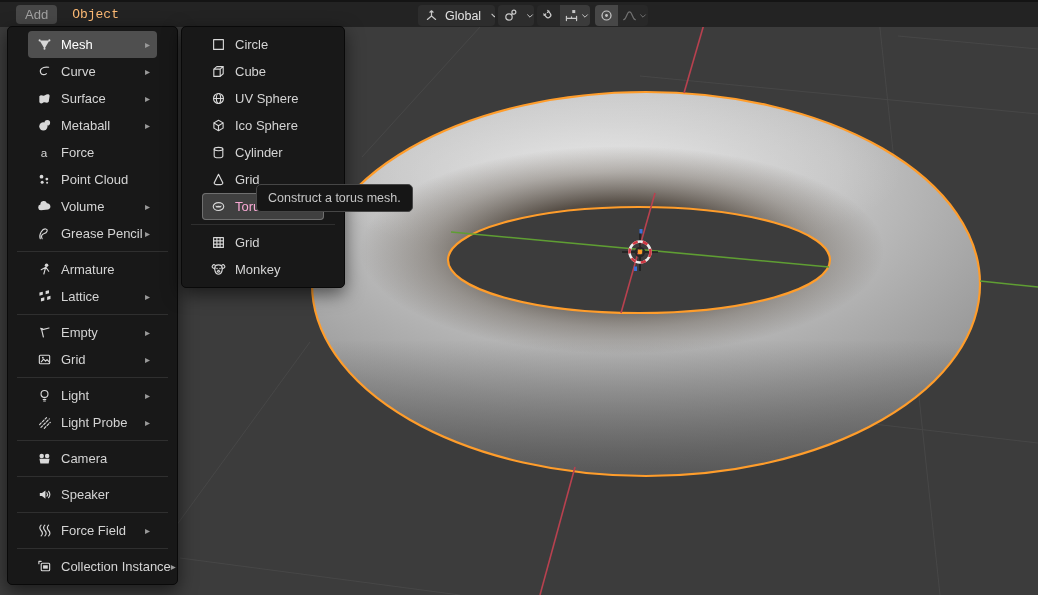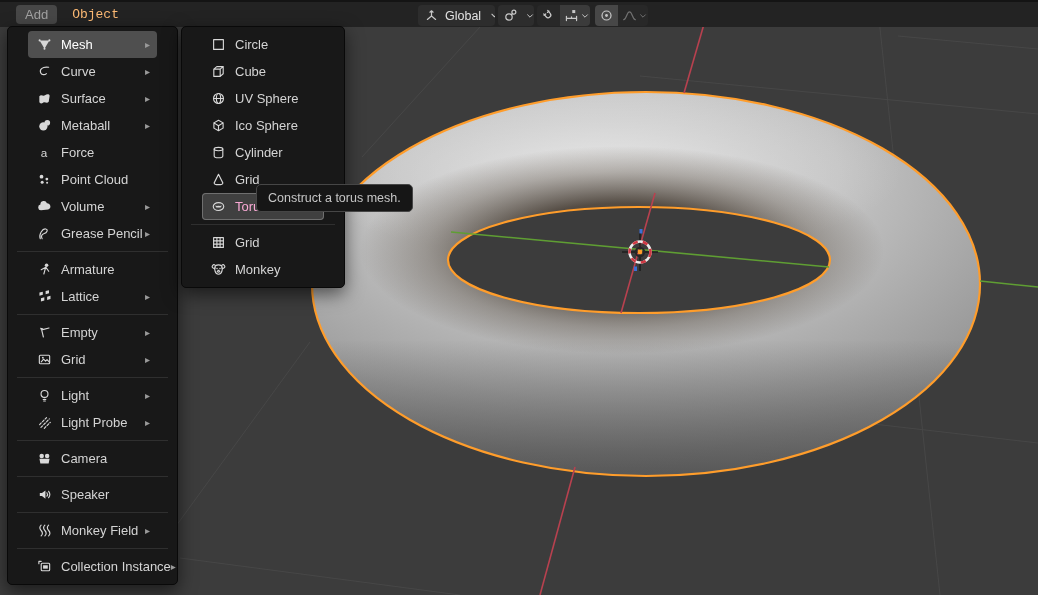--- a/index.html
+++ b/index.html
@@ -356,21 +356,21 @@
         </span>
       <span>Speaker</span>
     </div>
     <div class="sep"></div>
     <div class="row">
       <span class="mi">
           <svg width="15" height="15" viewBox="0 0 16 16">
             <path class="st" stroke-width="1.5" d="M4.4 2.2C2.6 4 2.6 6 4.4 8s1.8 4 0 5.8M8.4 2.2C6.6 4 6.6 6 8.4 8s1.8 4 0 5.8M12.4 2.2C10.6 4 10.6 6 12.4 8s1.8 4 0 5.8"></path>
           </svg>
         </span>
-      <span>Monkey Field</span>
+      <span>Force Field</span>
       <span class="arr">▸</span>
     </div>
     <div class="sep"></div>
     <div class="row">
       <span class="mi">
           <svg width="15" height="15" viewBox="0 0 16 16">
             <rect class="st" x="4.5" y="4.5" width="9" height="8" rx="1"></rect>
             <rect class="fl" x="6.5" y="6.7" width="5" height="3.6"></rect>
             <path class="st" d="M2 5V2.5h2.5"></path>
           </svg>

